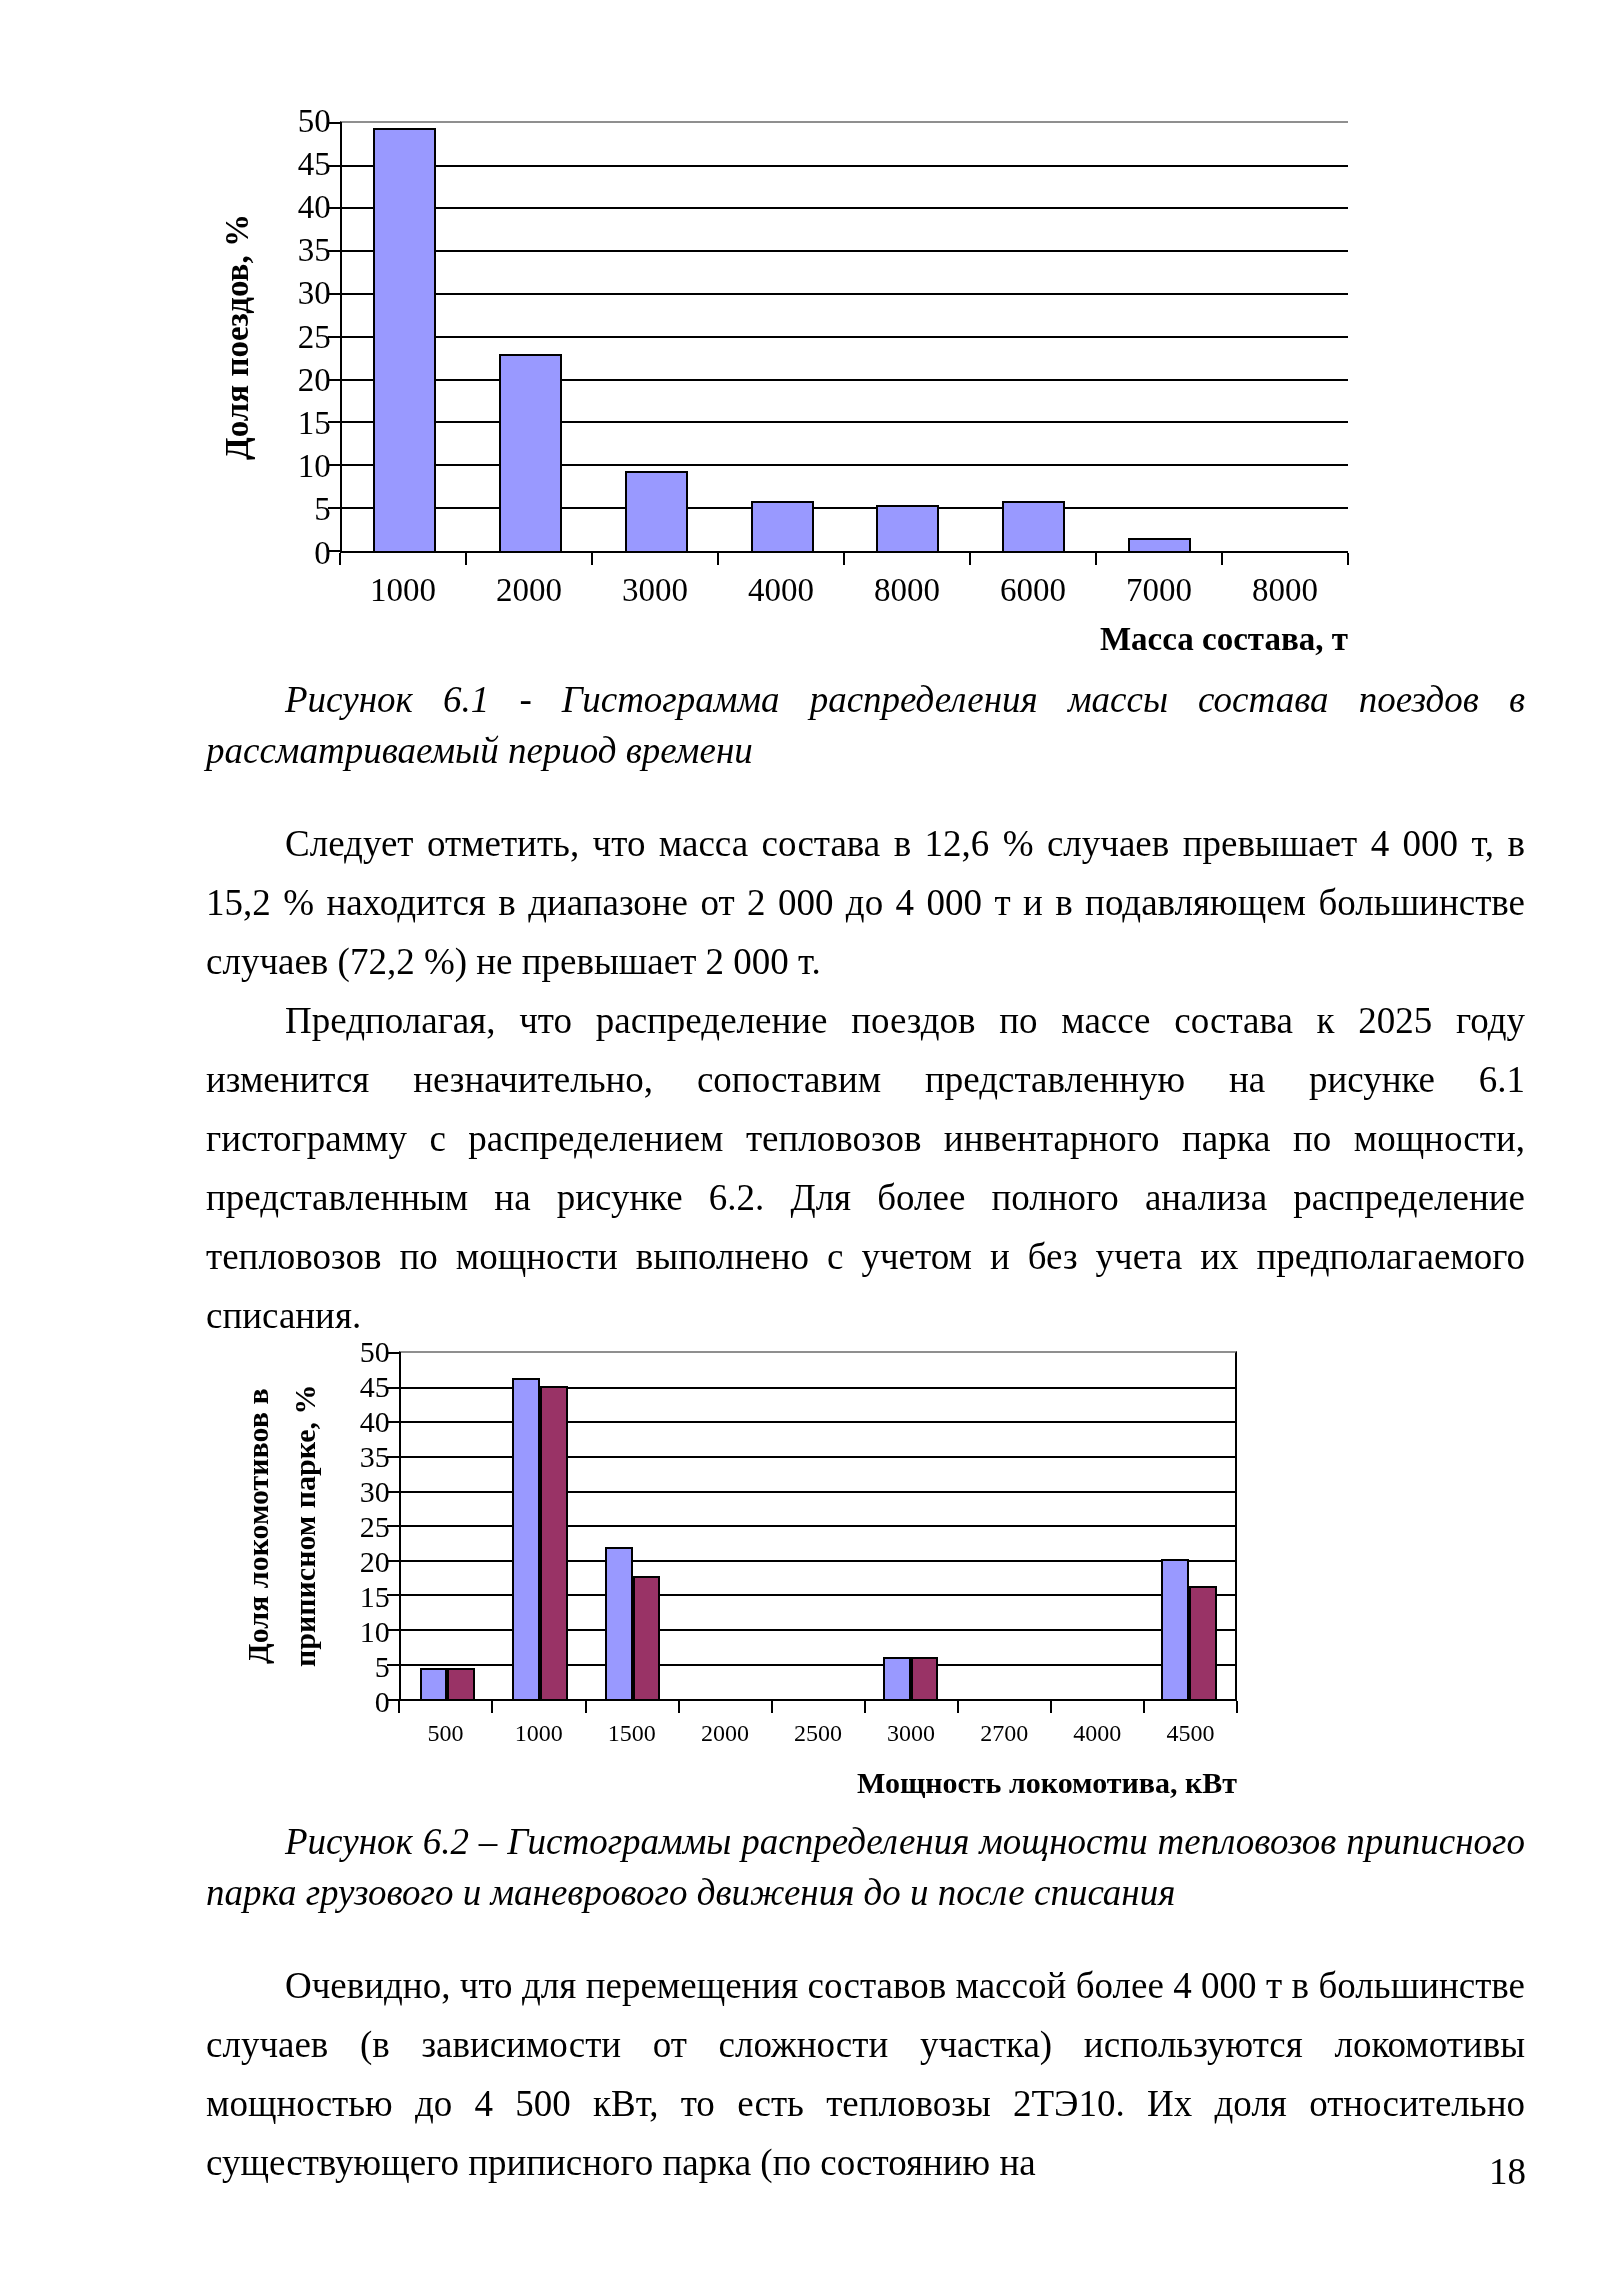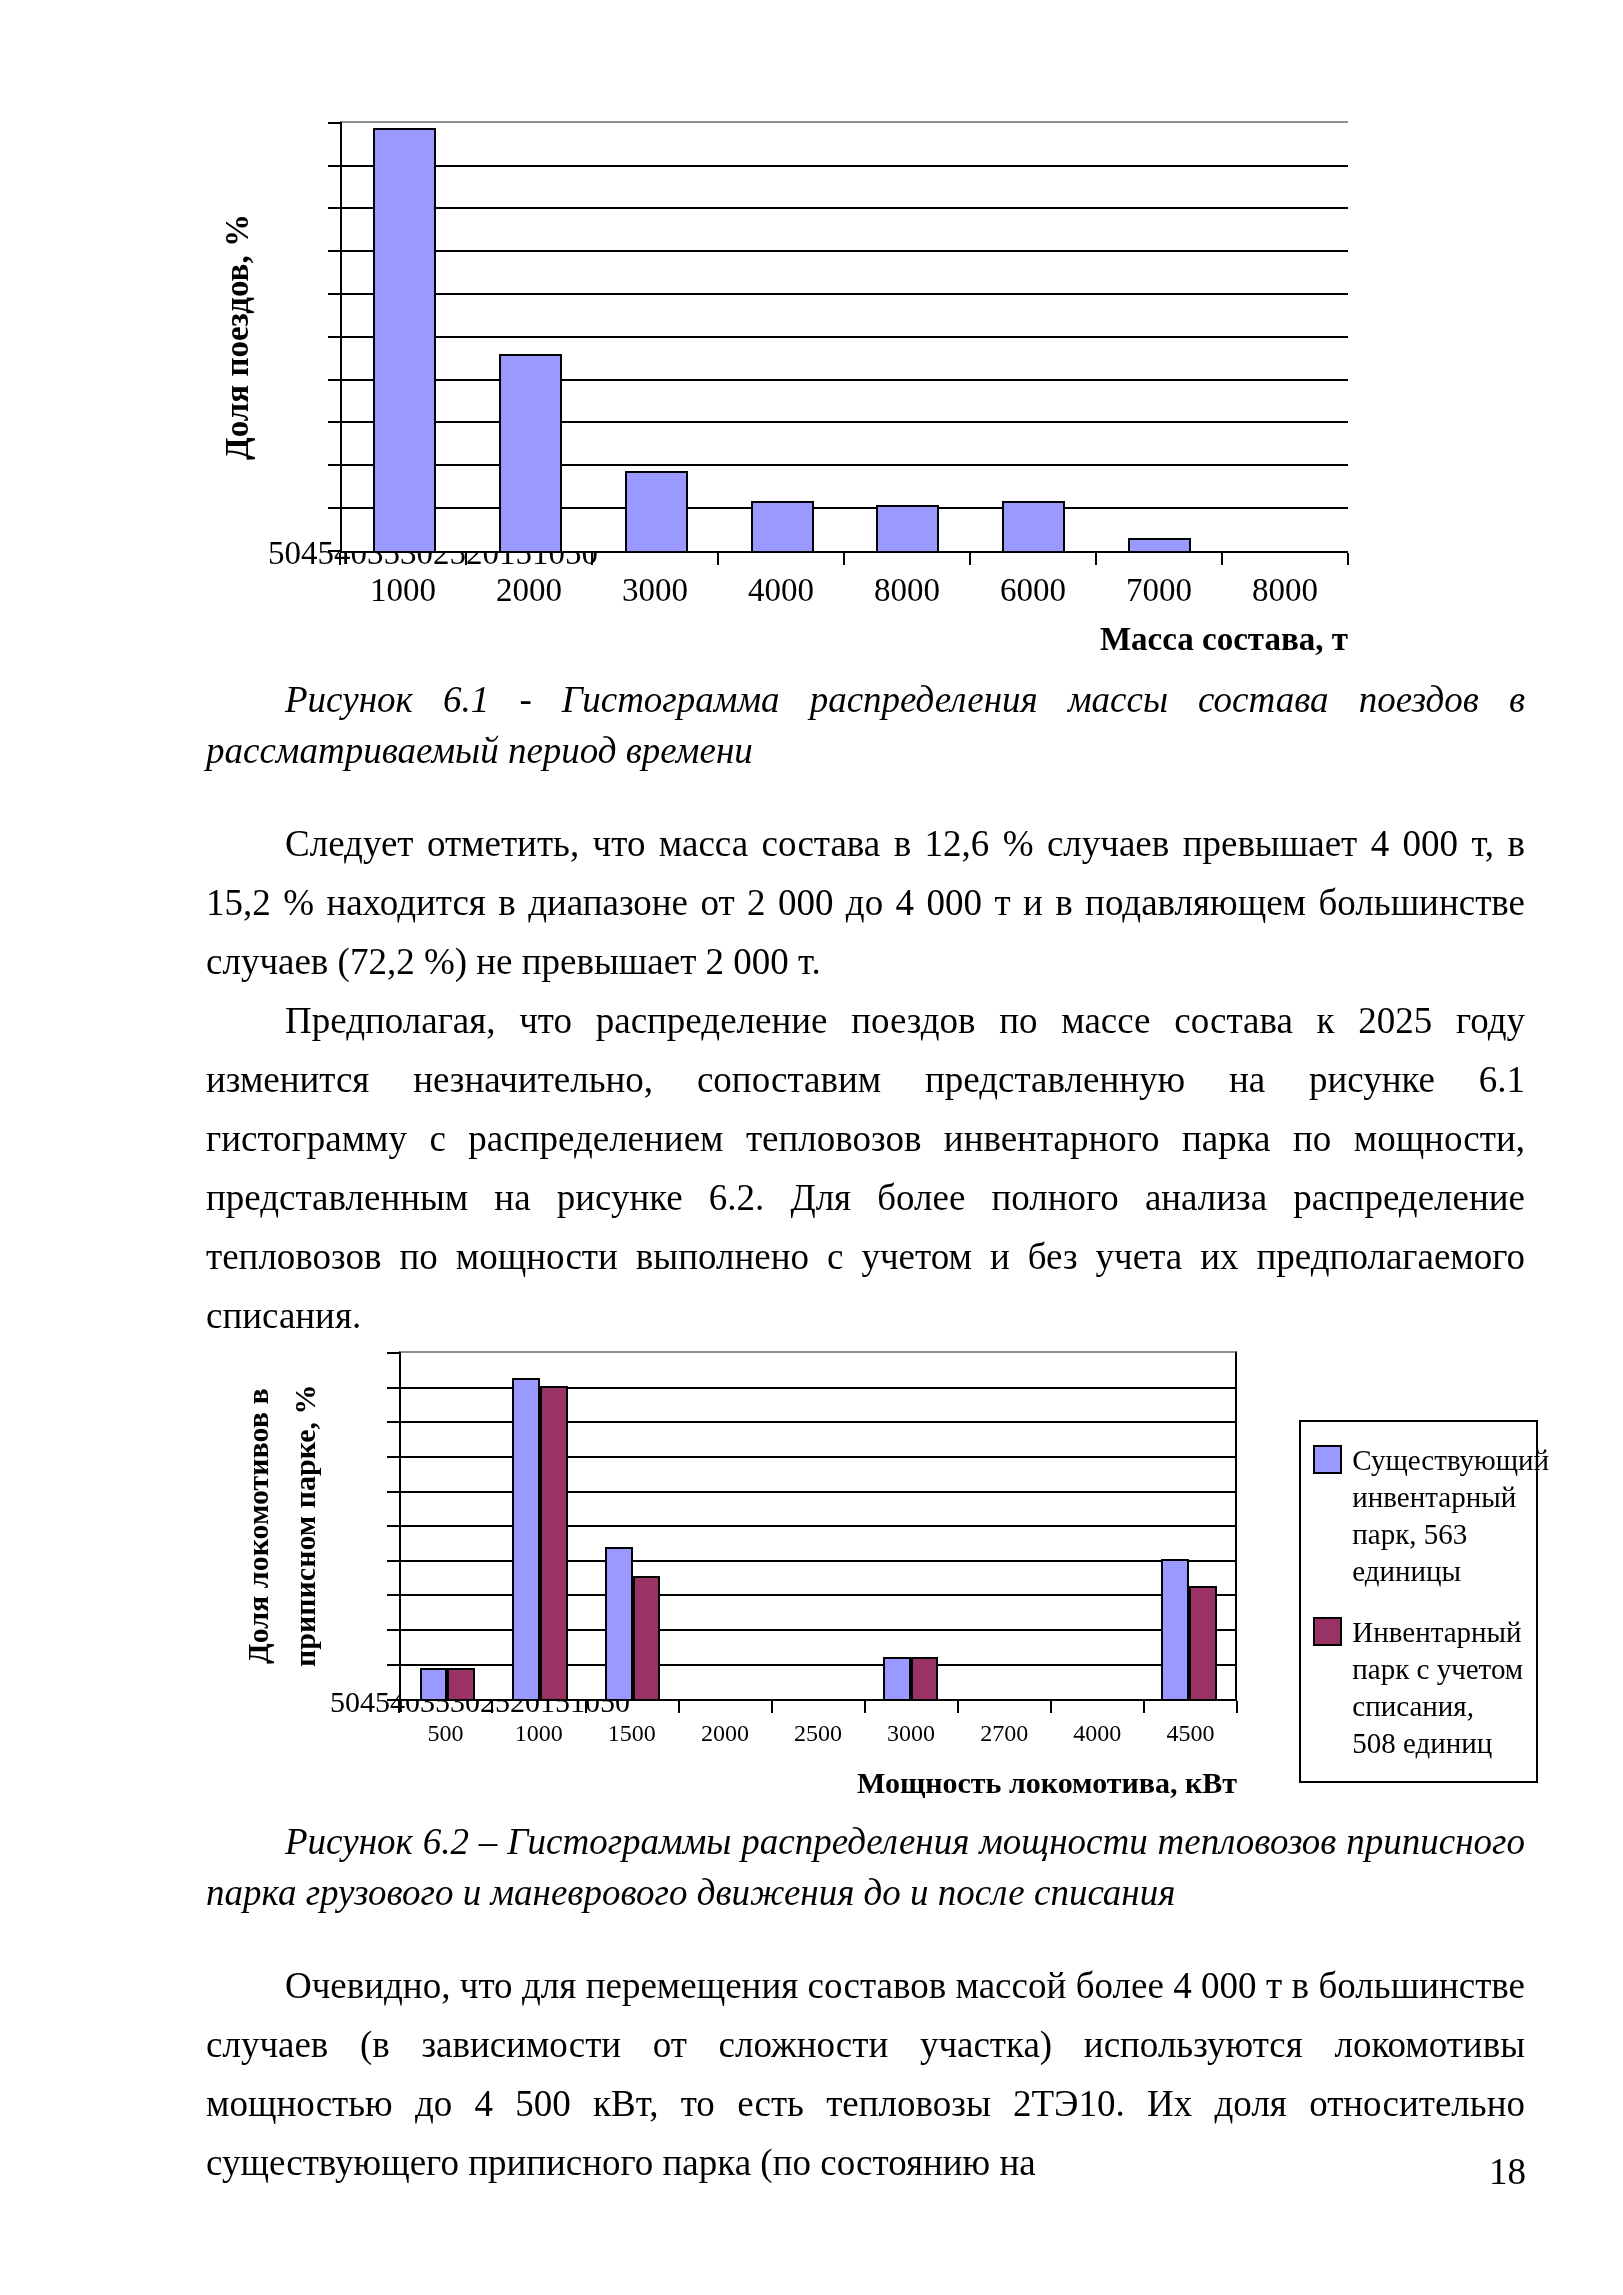--- a/index.html
+++ b/index.html
@@ -22,21 +22,21 @@
     font-weight:bold;
     writing-mode:vertical-rl;
     transform:rotate(180deg);
     display:flex; align-items:center; justify-content:center;
     text-align:center;
   }
   #chart1 .ytitle { height:432px; width:62px; font-size:33px; }
   #chart2 .ytitle { height:350px; width:98px; font-size:30px; line-height:47px; }
 
   .yticks {
-    display:flex; flex-direction:row; justify-content:space-between;
+    display:flex; flex-direction:column; justify-content:space-between;
     align-items:flex-end; box-sizing:border-box;
   }
   #chart1 .yticks { width:72px; height:469px; margin-top:-18.3px; padding-right:9.2px; font-size:33px; }
   #chart1 .yticks .ytick { height:37px; line-height:37px; }
   #chart2 .yticks { width:69px; height:383px; margin-top:-16.4px; padding-right:9.2px; font-size:30px; }
   #chart2 .yticks .ytick { height:33px; line-height:33px; }
 
   .plotcol { display:flex; flex-direction:column; }
   #chart1 .plotcol { width:1008px; }
   #chart2 .plotcol { width:838px; }
@@ -281,30 +281,20 @@
             <div class="xlabel">2000</div>
             <div class="xlabel">2500</div>
             <div class="xlabel">3000</div>
             <div class="xlabel">2700</div>
             <div class="xlabel">4000</div>
             <div class="xlabel">4500</div>
           </div>
         <div class="xtitle">Мощность локомотива, кВт</div>
       </div>
     </div>
-    <div class="legend">
-        <div class="legend-item">
-          <div class="swatch" style="background-color: rgb(153, 153, 255);"></div>
-          <div class="legend-label">Существующий инвентарный парк, 563 единицы</div>
-        </div>
-        <div class="legend-item">
-          <div class="swatch" style="background-color: rgb(153, 51, 102);"></div>
-          <div class="legend-label">Инвентарный парк с учетом списания, 508 единиц</div>
-        </div>
-      </div>
   </figure>
 
   <p class="caption" id="caption2">Рисунок 6.2 – Гистограммы распределения мощности тепловозов приписного парка грузового и маневрового движения до и после списания</p>
 
   <p class="body" id="p3">Очевидно, что для перемещения составов массой более 4 000 т в большинстве случаев (в зависимости от сложности участка) используются локомотивы мощностью до 4 500 кВт, то есть тепловозы 2ТЭ10. Их доля относительно существующего приписного парка (по состоянию на</p>
 
   <div class="pagenum">18</div>
 </div>
 
 

